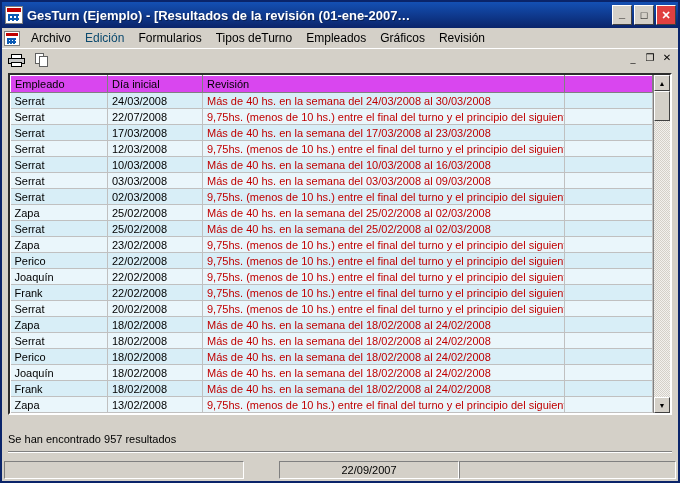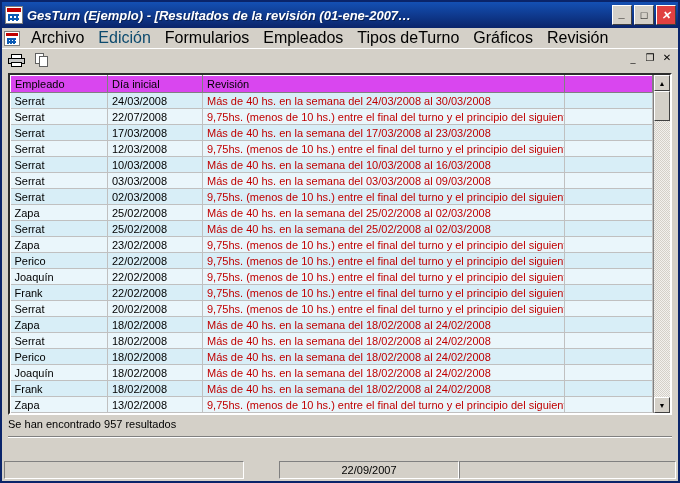--- a/index.html
+++ b/index.html
@@ -25,21 +25,20 @@
     background: #d4d0c8;
   }
   
   .title-bar {
     height: 26px;
     background: linear-gradient(to bottom, #1450b4 0%, #0a246a 100%);
     display: flex;
     align-items: center;
     padding: 0 2px 0 3px;
     box-sizing: border-box;
-    font-style: italic;
   }
   .title-icon {
     width: 18px; height: 18px;
     background: #fff;
     border: 1px solid #808080;
     margin-right: 4px;
     position: relative;
     flex: 0 0 auto;
     box-sizing: border-box;
   }
@@ -129,21 +128,21 @@
     content: "";
     position: absolute;
     left: 2px; top: 6px;
     width: 9px; height: 6px;
     background:
       repeating-linear-gradient(to right, #0a5ab4 0 2px, transparent 2px 3px),
       repeating-linear-gradient(to bottom, #0a5ab4 0 2px, transparent 2px 3px);
   }
   .menu-item {
     padding: 2px 7px;
-    font-size: 16px;
+    font-size: 12px;
     white-space: nowrap;
   }
   .menu-item.disabled { color: #0c4a6e; }
   
   .menu-bar2 {
     height: 20px;
     display: flex;
     align-items: center;
     padding-left: 2px;
     background: #d4d0c8;
@@ -305,21 +304,21 @@
   }
   .vs-thumb {
     height: 30px;
     background: #d4d0c8;
     border: 1px solid;
     border-color: #fff #404040 #404040 #fff;
     box-sizing: border-box;
   }
   
   .status-line {
-    margin: 3px 6px 0 6px;
+    margin: 18px 6px 0 6px;
     font-size: 11px;
     height: 16px;
   }
   .status-sep {
     margin: 2px 6px 0 6px;
     border-top: 1px solid #808080;
     border-bottom: 1px solid #fff;
     height: 0;
   }
   .bottom-bar {
@@ -361,22 +360,22 @@
           <span class="glyph">✕</span>
         </div>
     </div>
   </div>
 
   <div class="menu-bar">
     <div class="menu-doc-icon"></div>
     <div class="menu-item">Archivo</div>
     <div class="menu-item disabled">Edición</div>
     <div class="menu-item">Formularios</div>
+    <div class="menu-item">Tipos deTurno</div>
     <div class="menu-item">Empleados</div>
-    <div class="menu-item">Tipos deTurno</div>
     <div class="menu-item">Gráficos</div>
     <div class="menu-item">Revisión</div>
   </div>
 
 
   <div class="child-bar">
     <div class="tb-btn">
       <span class="printer">
         <span class="paper"></span>
           <span class="body"></span>

